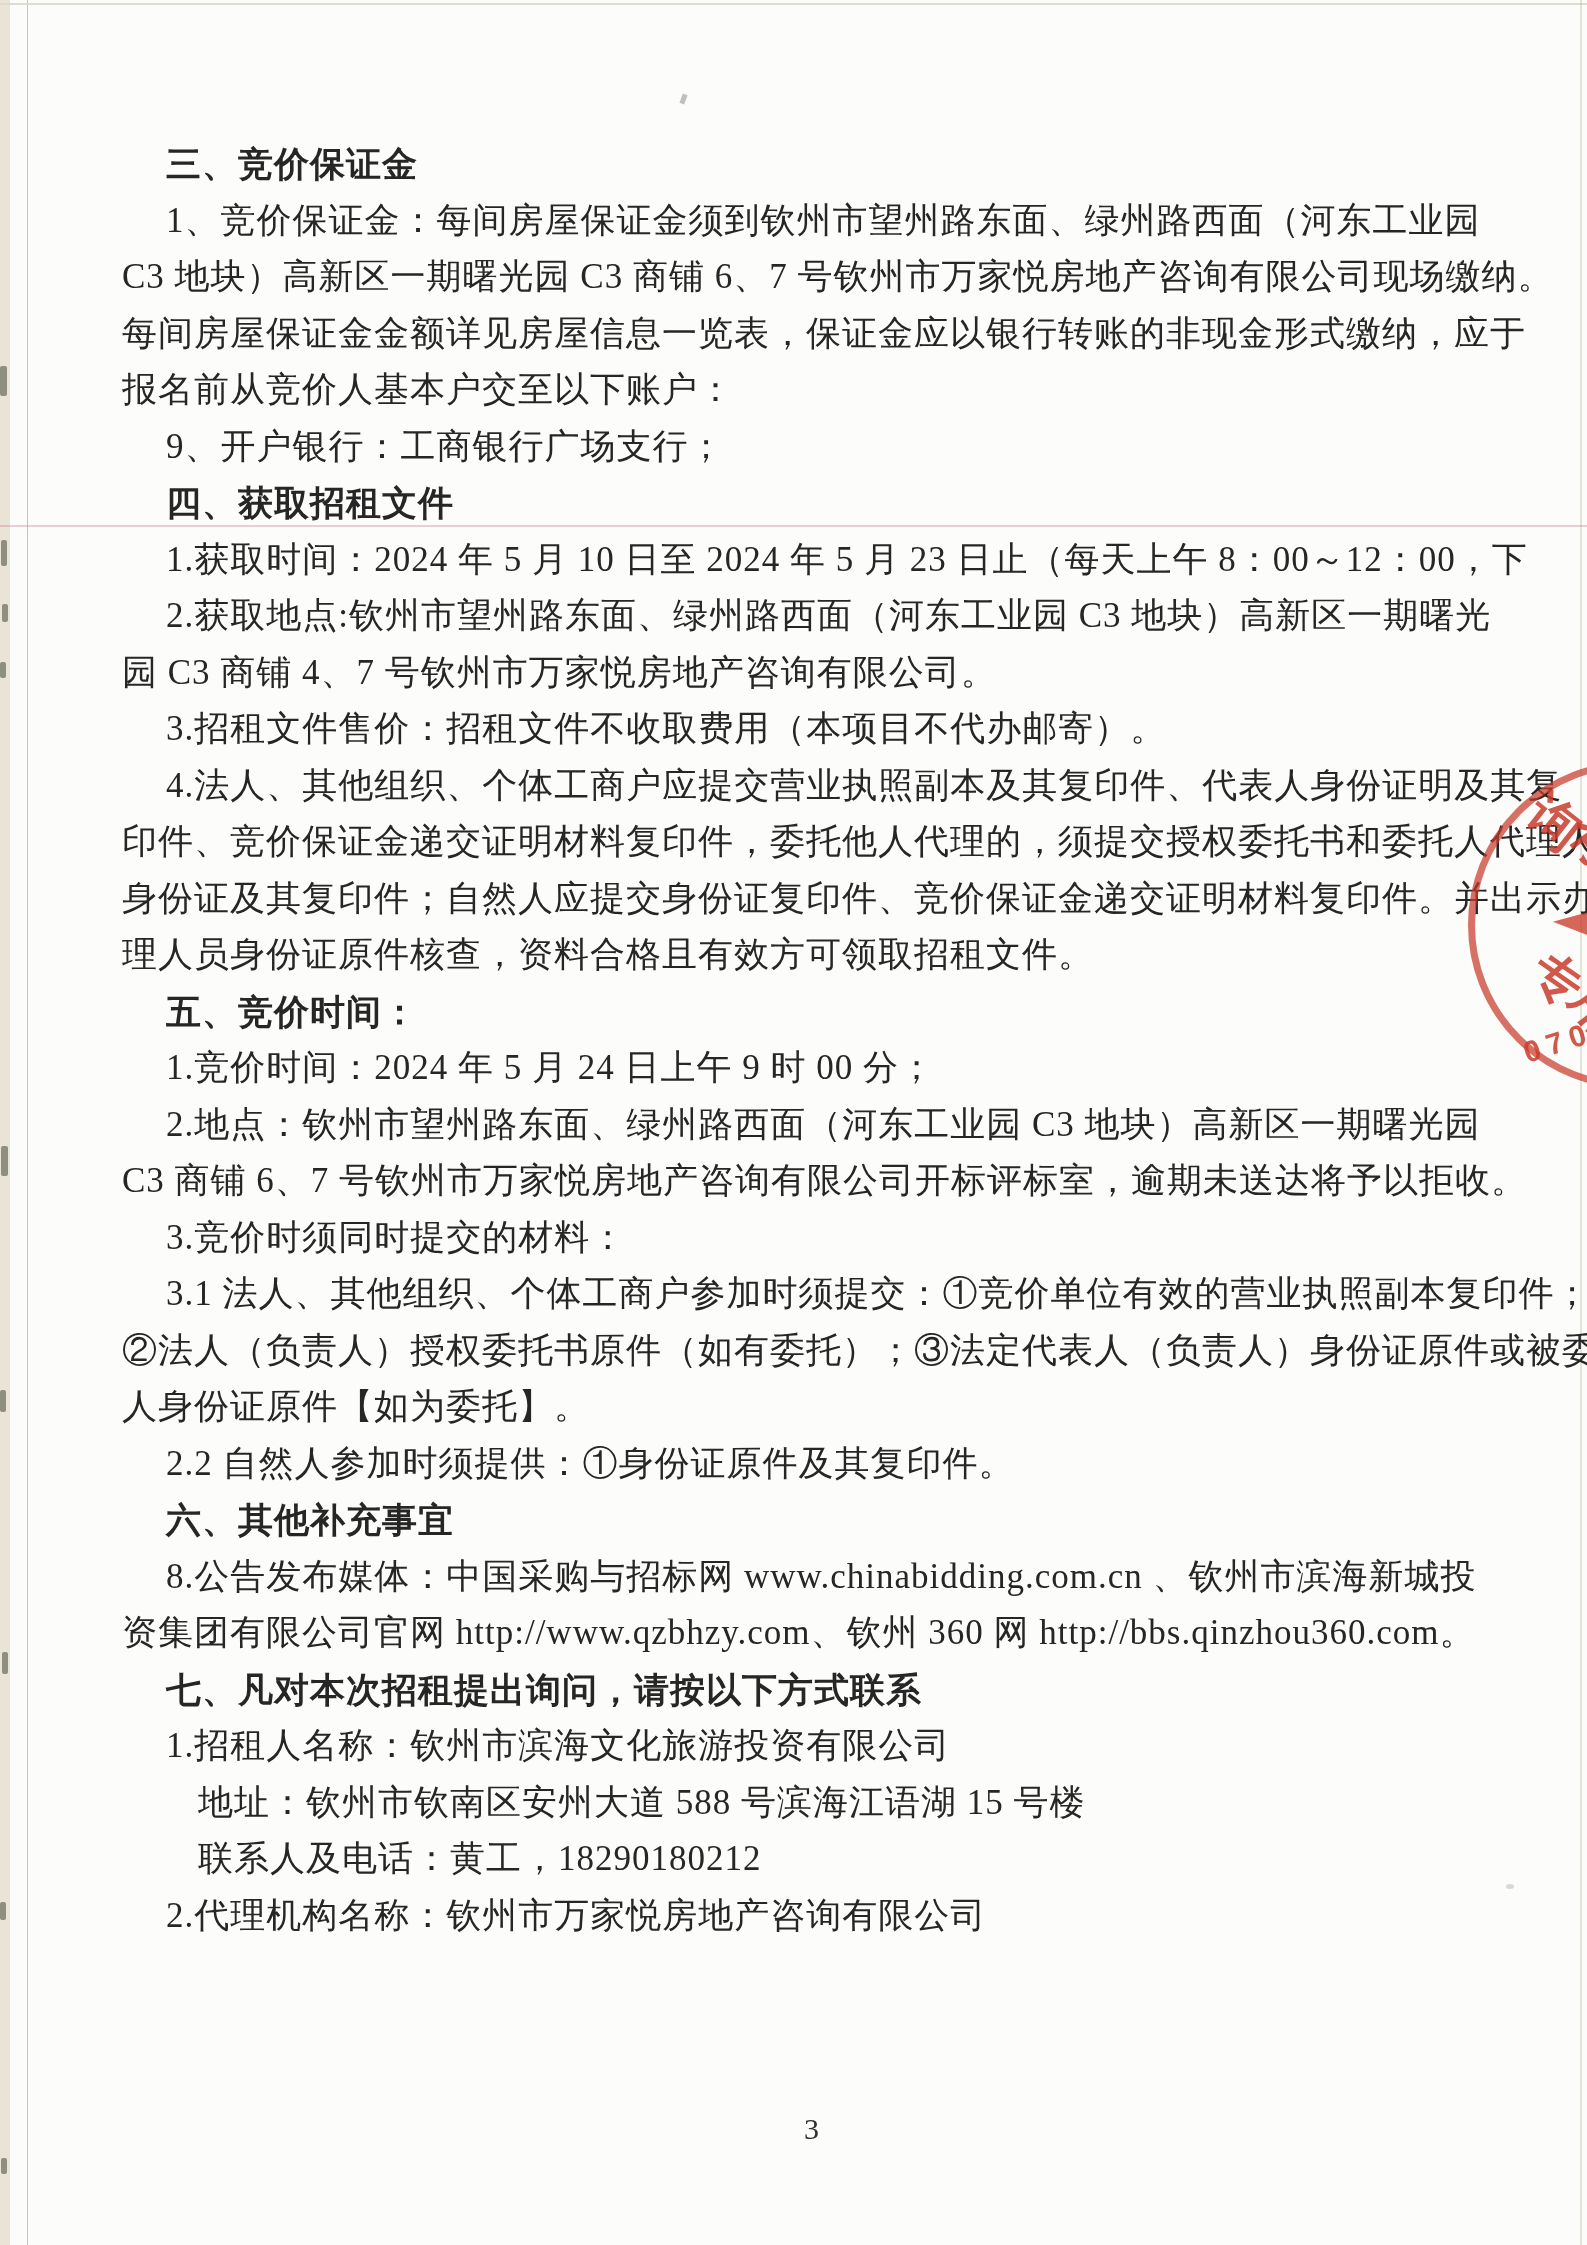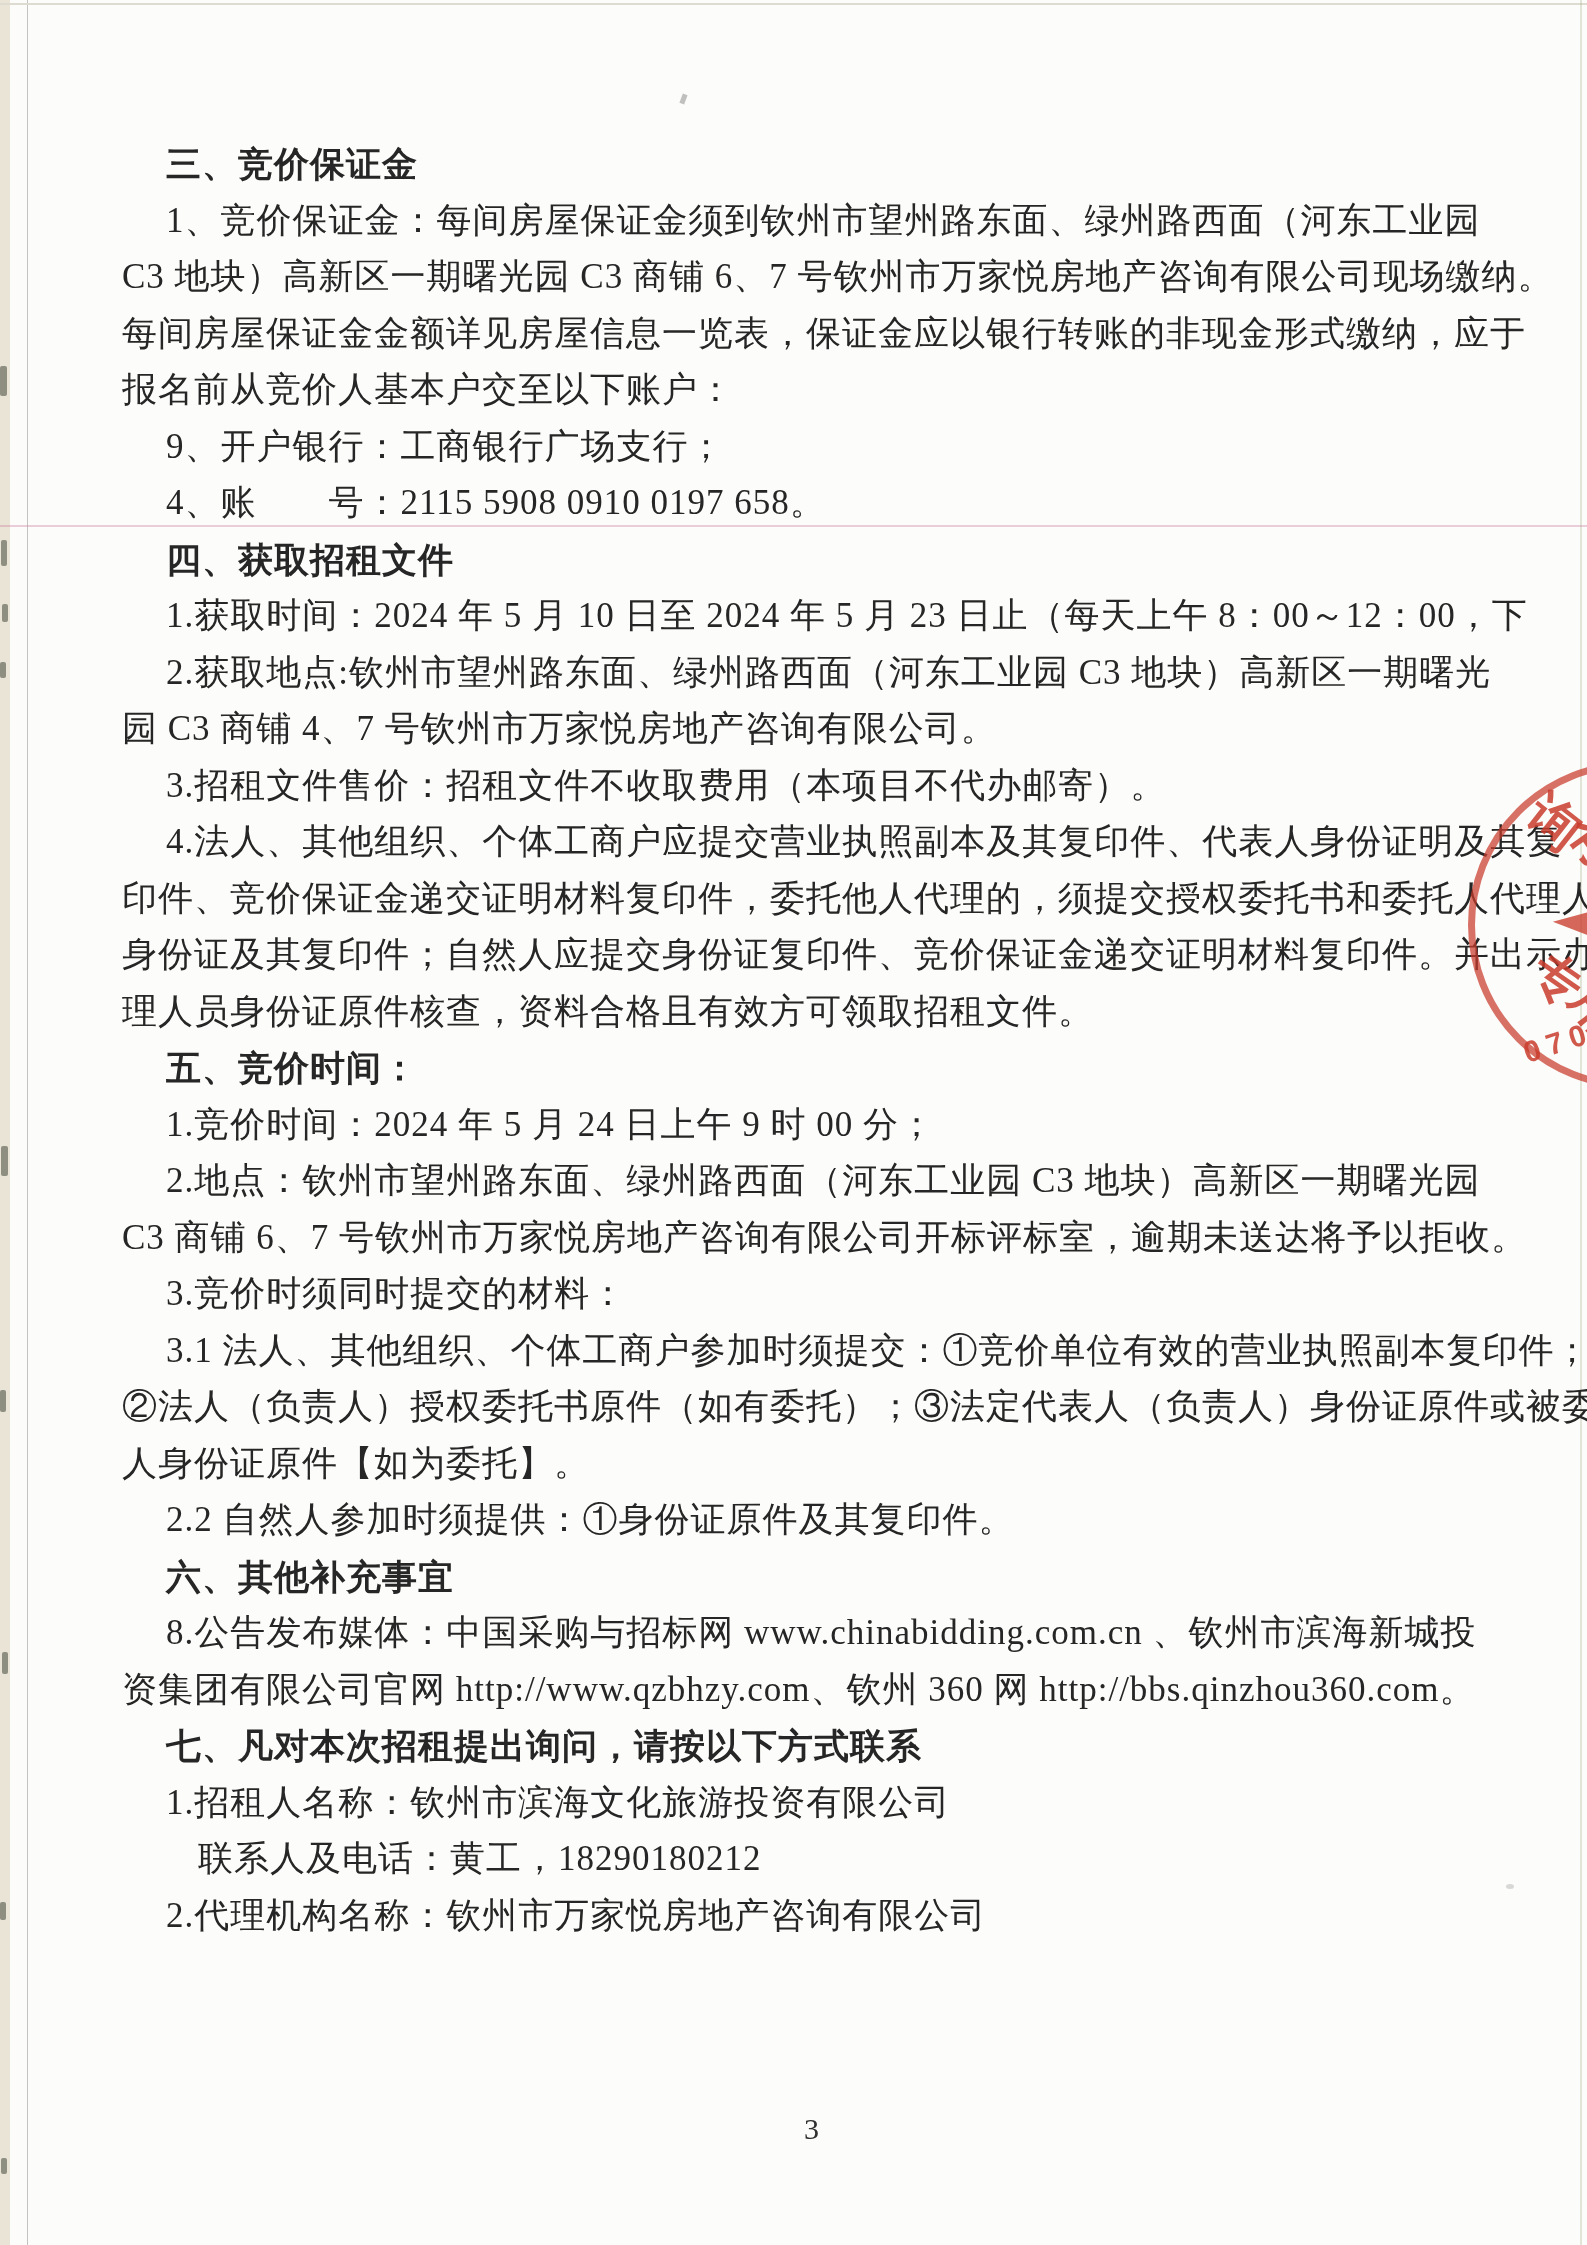--- a/index.html
+++ b/index.html
@@ -96,21 +96,20 @@
   <div class="speck1"></div>
   <div class="speck2"></div>
 
   <div class="content">
       <div class="line i1 bold">三、竞价保证金</div>
       <div class="line i1">1、竞价保证金：每间房屋保证金须到钦州市望州路东面、绿州路西面（河东工业园</div>
       <div class="line i0">C3 地块）高新区一期曙光园 C3 商铺 6、7 号钦州市万家悦房地产咨询有限公司现场缴纳。</div>
       <div class="line i0">每间房屋保证金金额详见房屋信息一览表，保证金应以银行转账的非现金形式缴纳，应于</div>
       <div class="line i0">报名前从竞价人基本户交至以下账户：</div>
       <div class="line i1">9、开户银行：工商银行广场支行；</div>
-      <div class="line i1">4、账　　号：2115 5908 0910 0197 658。</div>
       <div class="line i1 bold">四、获取招租文件</div>
       <div class="line i1">1.获取时间：2024 年 5 月 10 日至 2024 年 5 月 23 日止（每天上午 8：00～12：00，下</div>
       <div class="line i1">2.获取地点:钦州市望州路东面、绿州路西面（河东工业园 C3 地块）高新区一期曙光</div>
       <div class="line i0">园 C3 商铺 4、7 号钦州市万家悦房地产咨询有限公司。</div>
       <div class="line i1">3.招租文件售价：招租文件不收取费用（本项目不代办邮寄）。</div>
       <div class="line i1">4.法人、其他组织、个体工商户应提交营业执照副本及其复印件、代表人身份证明及其复</div>
       <div class="line i0">印件、竞价保证金递交证明材料复印件，委托他人代理的，须提交授权委托书和委托人代理人</div>
       <div class="line i0">身份证及其复印件；自然人应提交身份证复印件、竞价保证金递交证明材料复印件。并出示办</div>
       <div class="line i0">理人员身份证原件核查，资料合格且有效方可领取招租文件。</div>
       <div class="line i1 bold">五、竞价时间：</div>
@@ -120,20 +119,21 @@
       <div class="line i1">3.竞价时须同时提交的材料：</div>
       <div class="line i1">3.1 法人、其他组织、个体工商户参加时须提交：①竞价单位有效的营业执照副本复印件；</div>
       <div class="line i0">②法人（负责人）授权委托书原件（如有委托）；③法定代表人（负责人）身份证原件或被委托</div>
       <div class="line i0">人身份证原件【如为委托】。</div>
       <div class="line i1">2.2 自然人参加时须提供：①身份证原件及其复印件。</div>
       <div class="line i1 bold">六、其他补充事宜</div>
       <div class="line i1">8.公告发布媒体：中国采购与招标网 www.chinabidding.com.cn 、钦州市滨海新城投</div>
       <div class="line i0">资集团有限公司官网 http://www.qzbhzy.com、钦州 360 网 http://bbs.qinzhou360.com。</div>
       <div class="line i1 bold">七、凡对本次招租提出询问，请按以下方式联系</div>
       <div class="line i1">1.招租人名称：钦州市滨海文化旅游投资有限公司</div>
+      <div class="line i2">地址：钦州市钦南区安州大道 588 号滨海江语湖 15 号楼</div>
       <div class="line i2">联系人及电话：黄工，18290180212</div>
       <div class="line i1">2.代理机构名称：钦州市万家悦房地产咨询有限公司</div>
     </div>
 
   <div class="page-num">3</div>
 
   <div class="seal">
     <div class="seal-ring"></div>
     <span class="seal-star">★</span>
     <span class="seal-char sc1">询</span>

